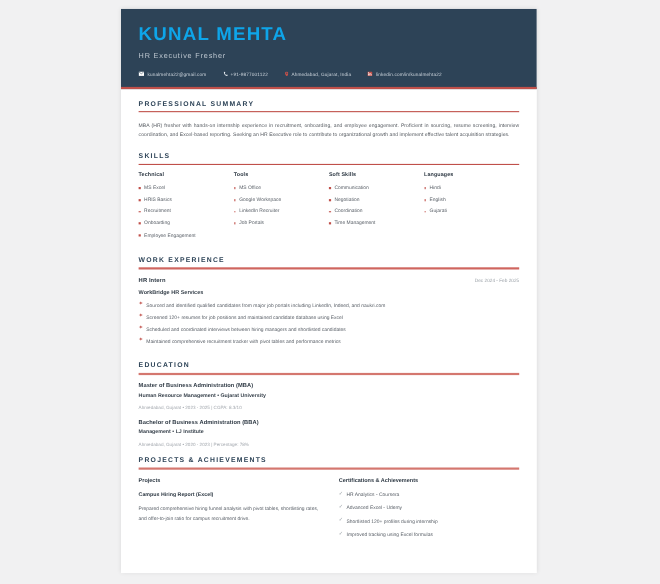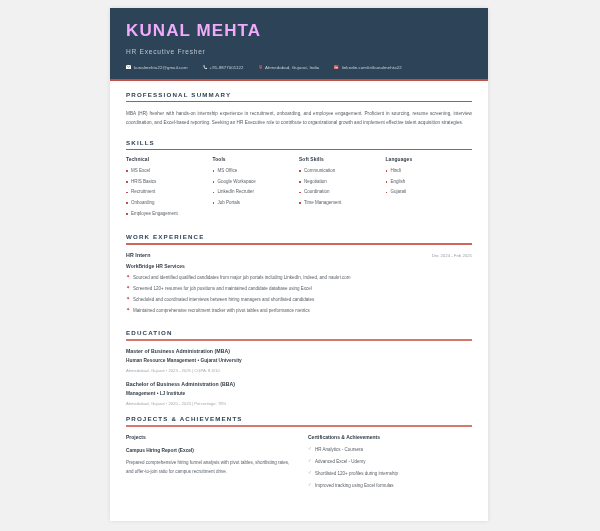--- a/index.html
+++ b/index.html
@@ -31,21 +31,21 @@
     overflow: hidden;
   }
 
   
   .hdr {
     background: #2d4357;
     padding: 14px 16px 9px 16px;
     border-bottom: 2px solid #c0504a;
   }
   .hdr-name {
-    color: #f0abfc;
+    color: #0ea5e9;
     font-size: 17px;
     font-weight: bold;
     letter-spacing: 1.1px;
     line-height: 1.1;
   }
   .hdr-role {
     color: #bdc7d0;
     font-size: 6.6px;
     letter-spacing: 0.75px;
     margin-top: 7px;

